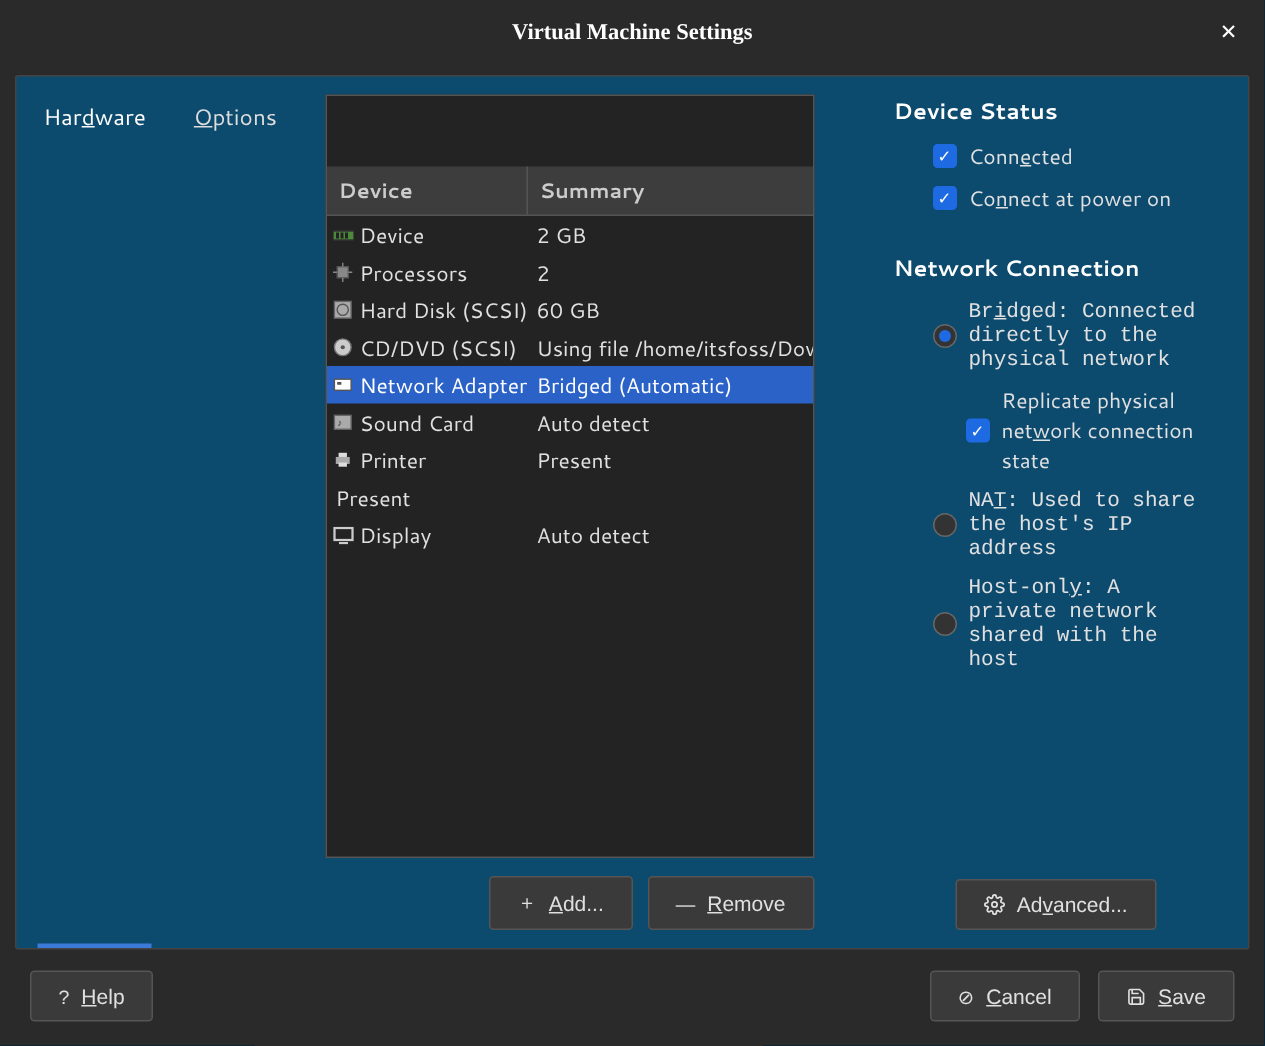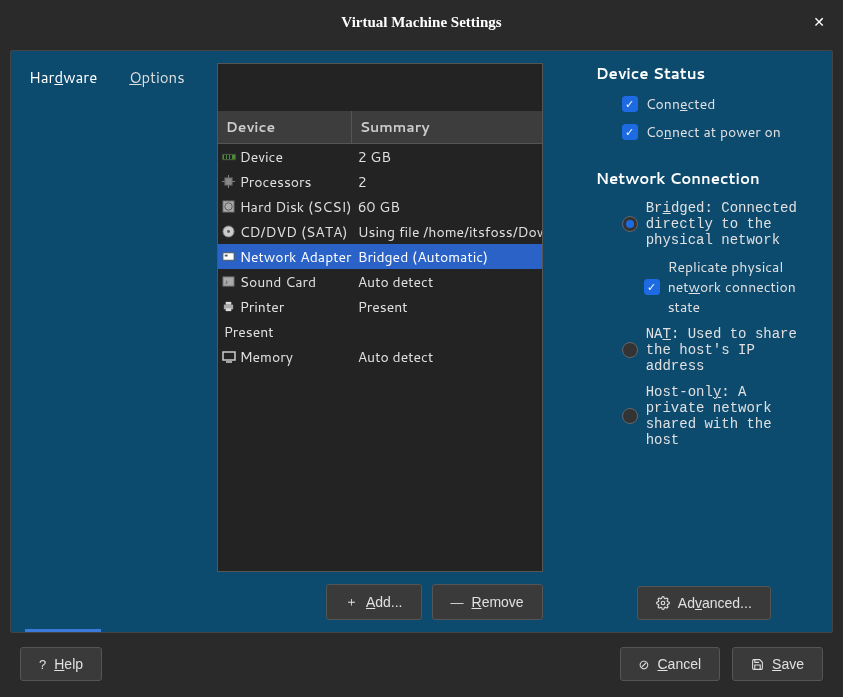--- a/index.html
+++ b/index.html
@@ -311,21 +311,21 @@
                 <div class="td sum">60 GB</div>
               </div>
               <div class="trow">
                 <div class="td dev">
                   <span class="dev-icon">
                     <svg width="13" height="13" viewBox="0 0 14 14">
                       <circle cx="7" cy="7" r="6" fill="#ccc" stroke="#777"></circle>
                       <circle cx="7" cy="7" r="1.5" fill="#555"></circle>
                     </svg>
                   </span>
-                  <span>CD/DVD (SATA)</span>
+                  <span>CD/DVD (SCSI)</span>
                 </div>
                 <div class="td sum">Using file /home/itsfoss/Dow</div>
               </div>
               <div class="trow selected">
                 <div class="td dev">
                   <span class="dev-icon">
                     <svg width="13" height="13" viewBox="0 0 14 14">
                       <rect x="1" y="3" width="12" height="8" fill="#fff" stroke="#555"></rect>
                       <rect x="3" y="5" width="3" height="2" fill="#555"></rect>
                     </svg>
@@ -363,21 +363,21 @@
                 <div class="td sum">Present</div>
               </div>
               <div class="trow">
                 <div class="td dev">
                   <span class="dev-icon">
                     <svg width="14" height="12" viewBox="0 0 14 12">
                       <rect x="1" y="1" width="12" height="8" fill="none" stroke="#ccc" stroke-width="1.5"></rect>
                       <line x1="4" y1="11" x2="10" y2="11" stroke="#ccc" stroke-width="1.5"></line>
                     </svg>
                   </span>
-                  <span>Memory</span>
+                  <span>Display</span>
                 </div>
                 <div class="td sum">Auto detect</div>
               </div>
             </div>
         </div>
         <div class="left-btns">
           <button class="btn">
             <span class="btn-icon">＋</span>
             <span><u class="hk">A</u>dd...</span>
           </button>

